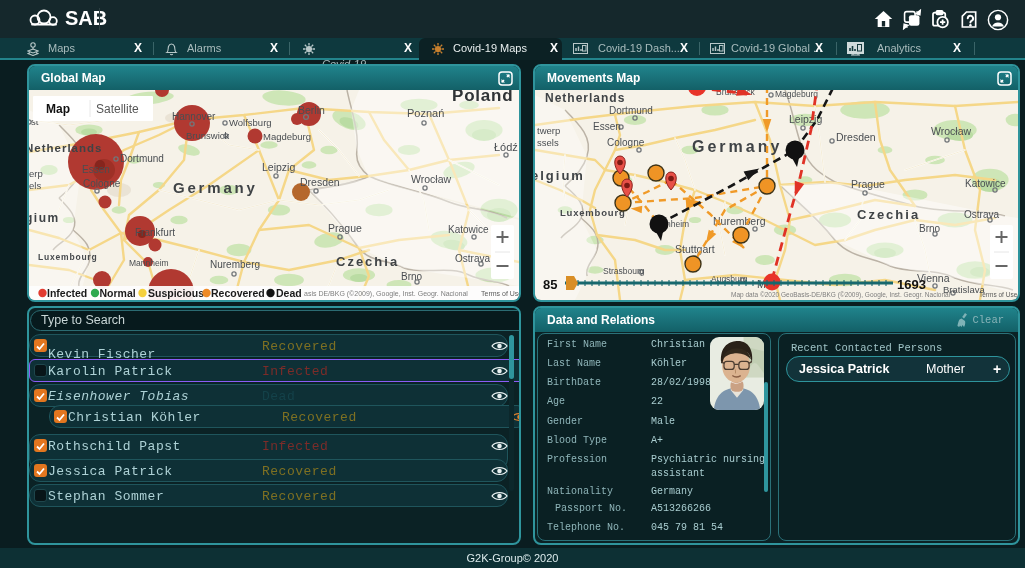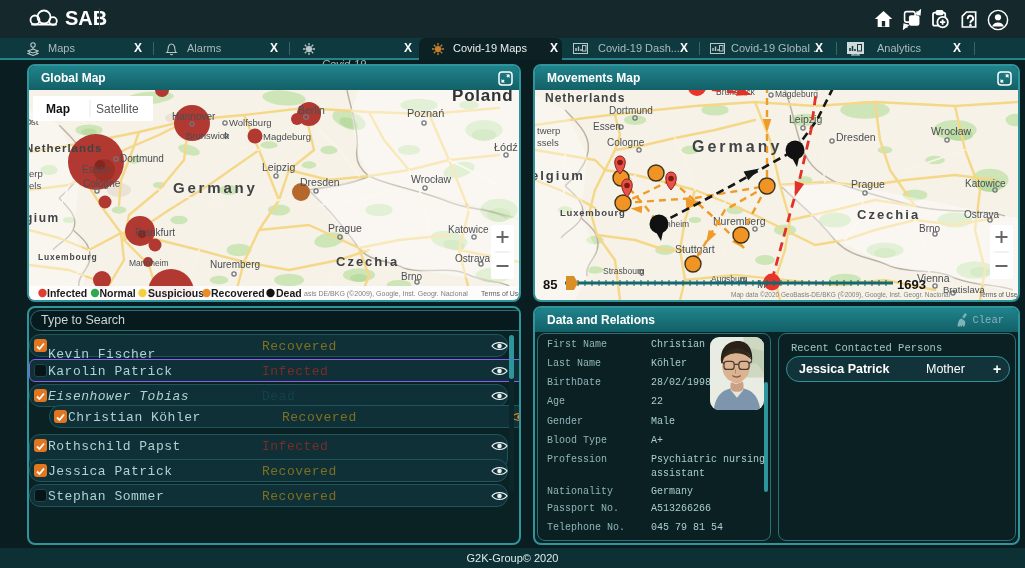--- a/index.html
+++ b/index.html
@@ -675,21 +675,21 @@
           <span class="abs" style="left:114px;top:63px;color:#a9cdd0;">22</span>
           <span class="abs" style="left:10px;top:83px;color:#8fb5b9;">Gender</span>
           <span class="abs" style="left:114px;top:83px;color:#a9cdd0;">Male</span>
           <span class="abs" style="left:10px;top:102px;color:#8fb5b9;">Blood Type</span>
           <span class="abs" style="left:114px;top:102px;color:#a9cdd0;">A+</span>
           <span class="abs" style="left:10px;top:121px;color:#8fb5b9;">Profession</span>
           <span class="abs" style="left:114px;top:121px;color:#a9cdd0;">Psychiatric nursing</span>
           <span class="abs" style="left:114px;top:135px;color:#a9cdd0;">assistant</span>
           <span class="abs" style="left:10px;top:153px;color:#8fb5b9;">Nationality</span>
           <span class="abs" style="left:114px;top:153px;color:#a9cdd0;">Germany</span>
-          <span class="abs" style="left:10px;top:170px;color:#8fb5b9;">Passport No.</span>
+          <span class="abs" style="left:18px;top:170px;color:#8fb5b9;">Passport No.</span>
           <span class="abs" style="left:114px;top:170px;color:#a9cdd0;">A513266266</span>
           <span class="abs" style="left:10px;top:189px;color:#8fb5b9;">Telephone No.</span>
           <span class="abs" style="left:114px;top:189px;color:#a9cdd0;">045 79 81 54</span>
         </div>
       <div class="abs" style="left:229px; top:50px; width:4px; height:110px; background:#2f959d; border-radius:2px;"></div>
 
       <div class="abs" style="left:175px; top:5px; width:54px; height:73px; border-radius:9px; overflow:hidden;">
         <svg width="54" height="73" viewBox="0 0 58 72" preserveAspectRatio="none">
           <rect width="58" height="72" fill="#e8ece2"></rect>
           <rect x="36" y="0" width="22" height="40" fill="#cfd8c2"></rect>

